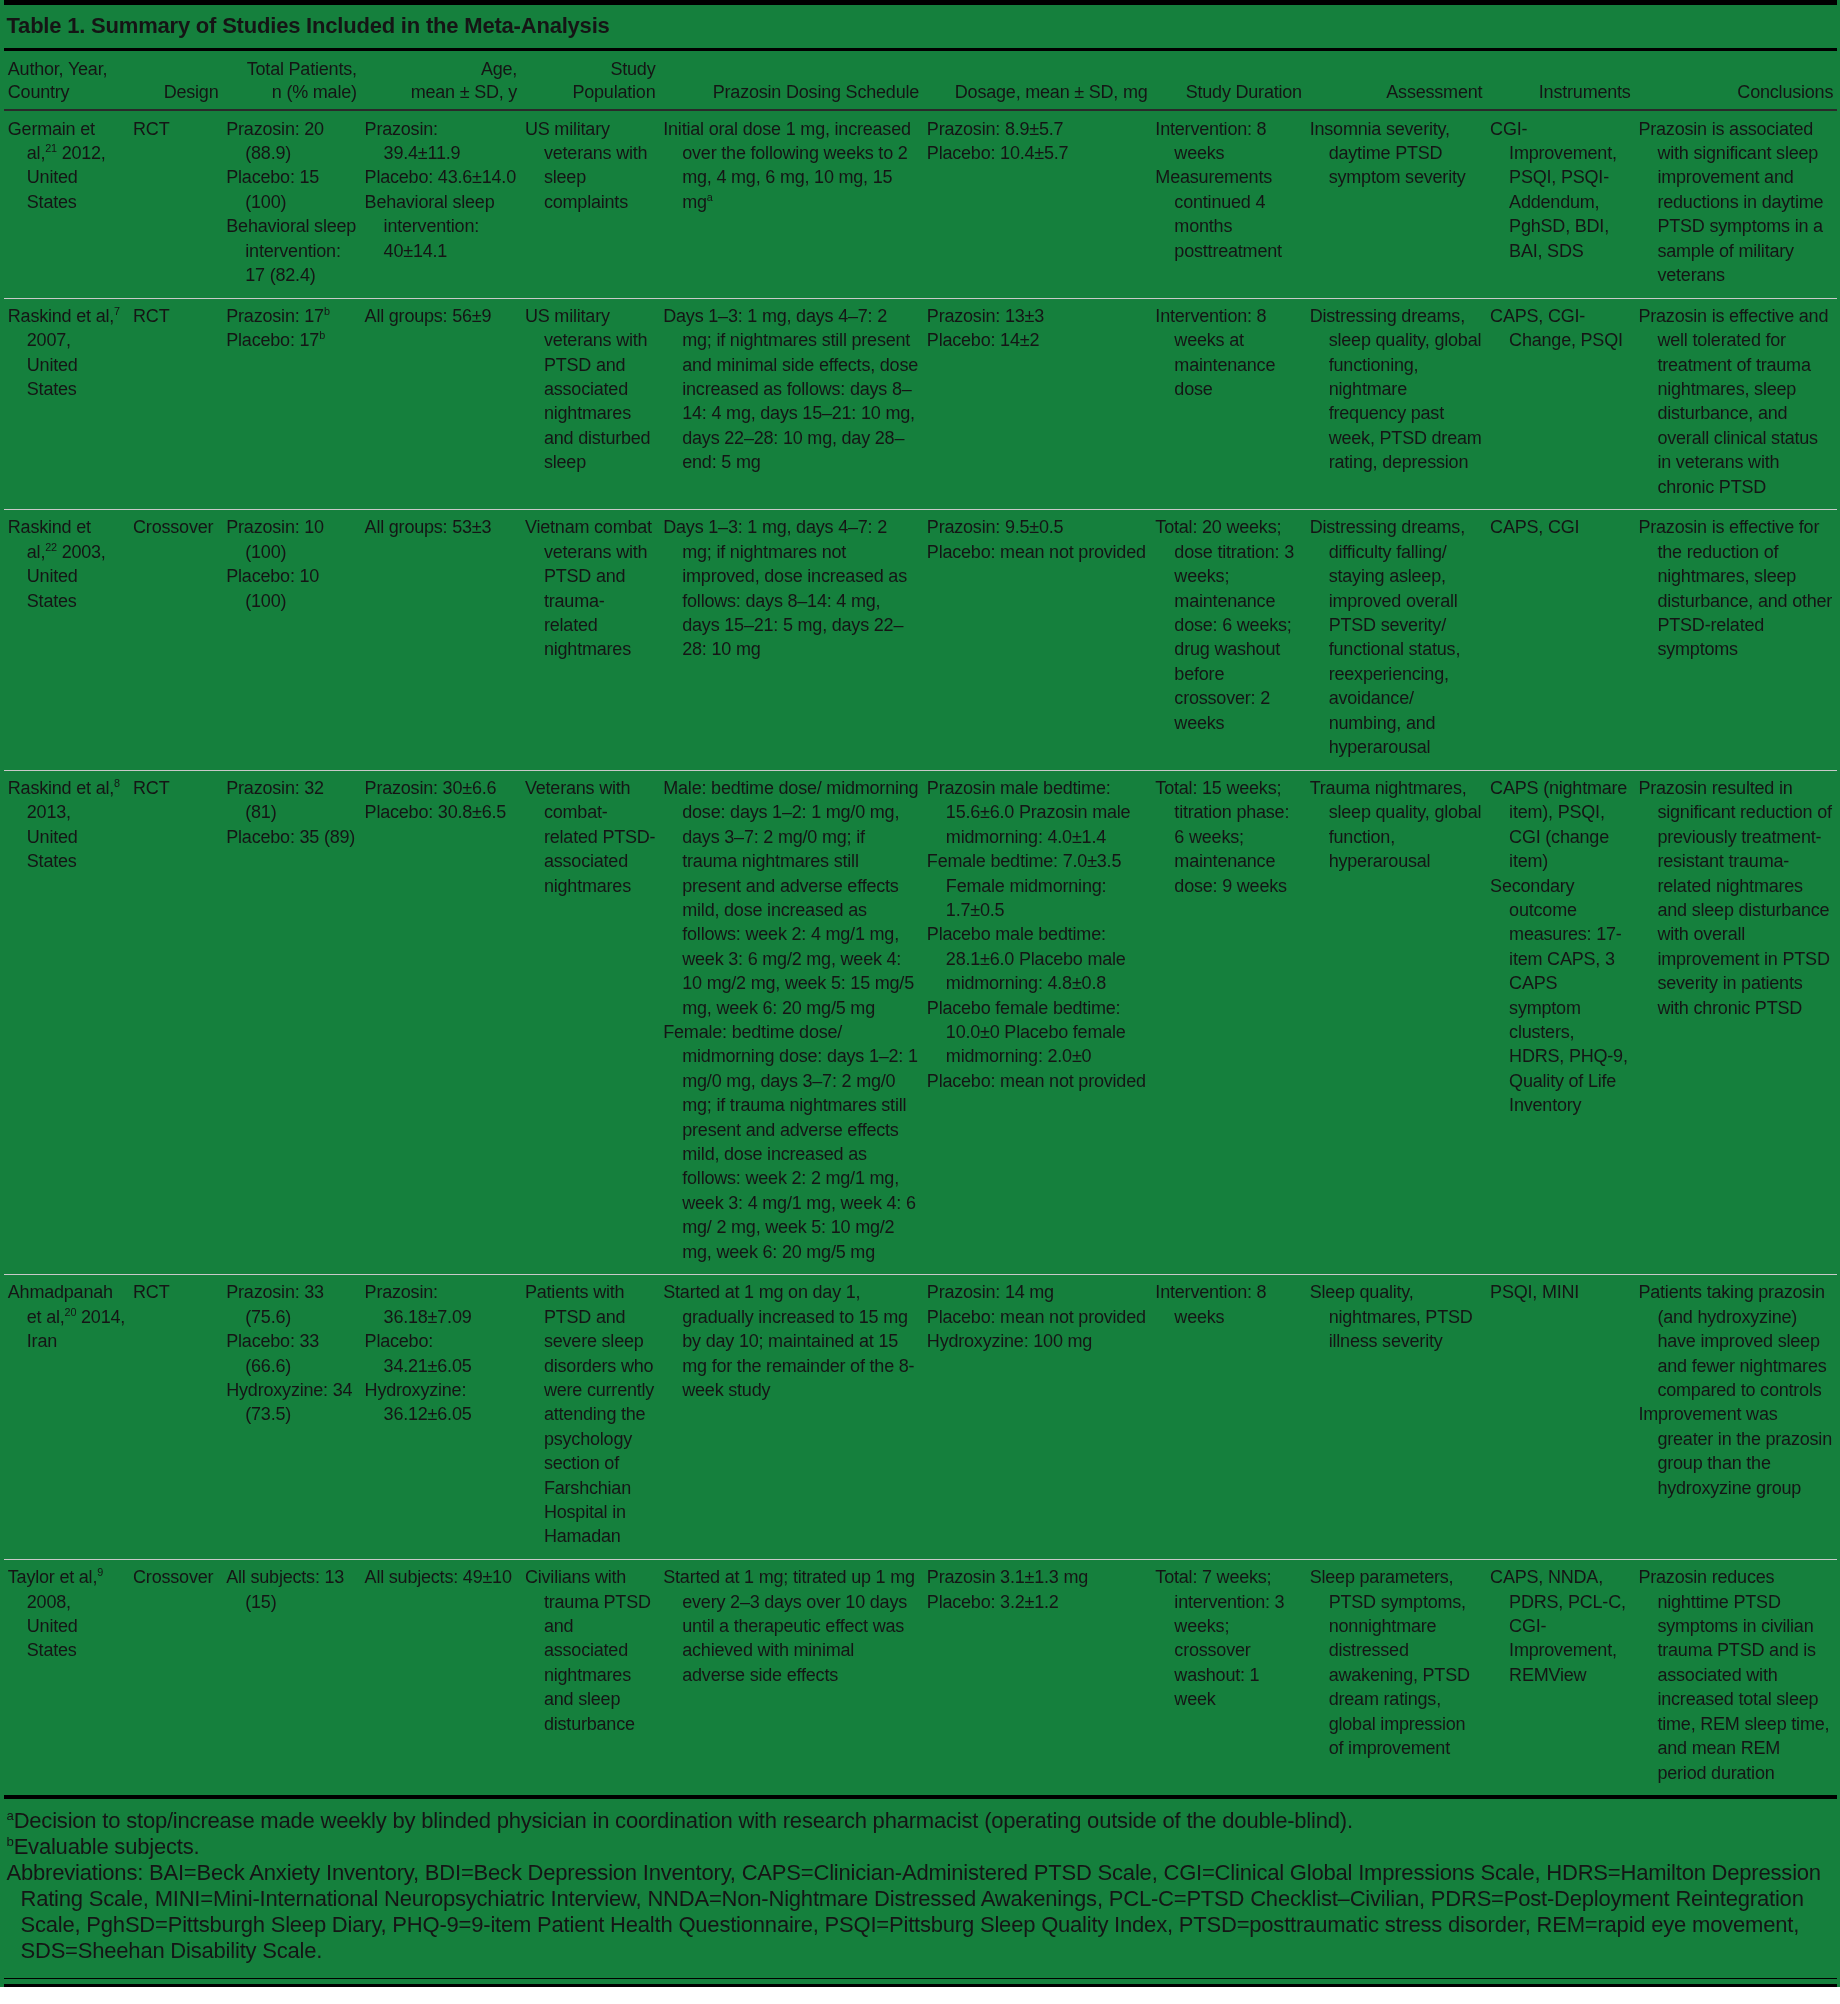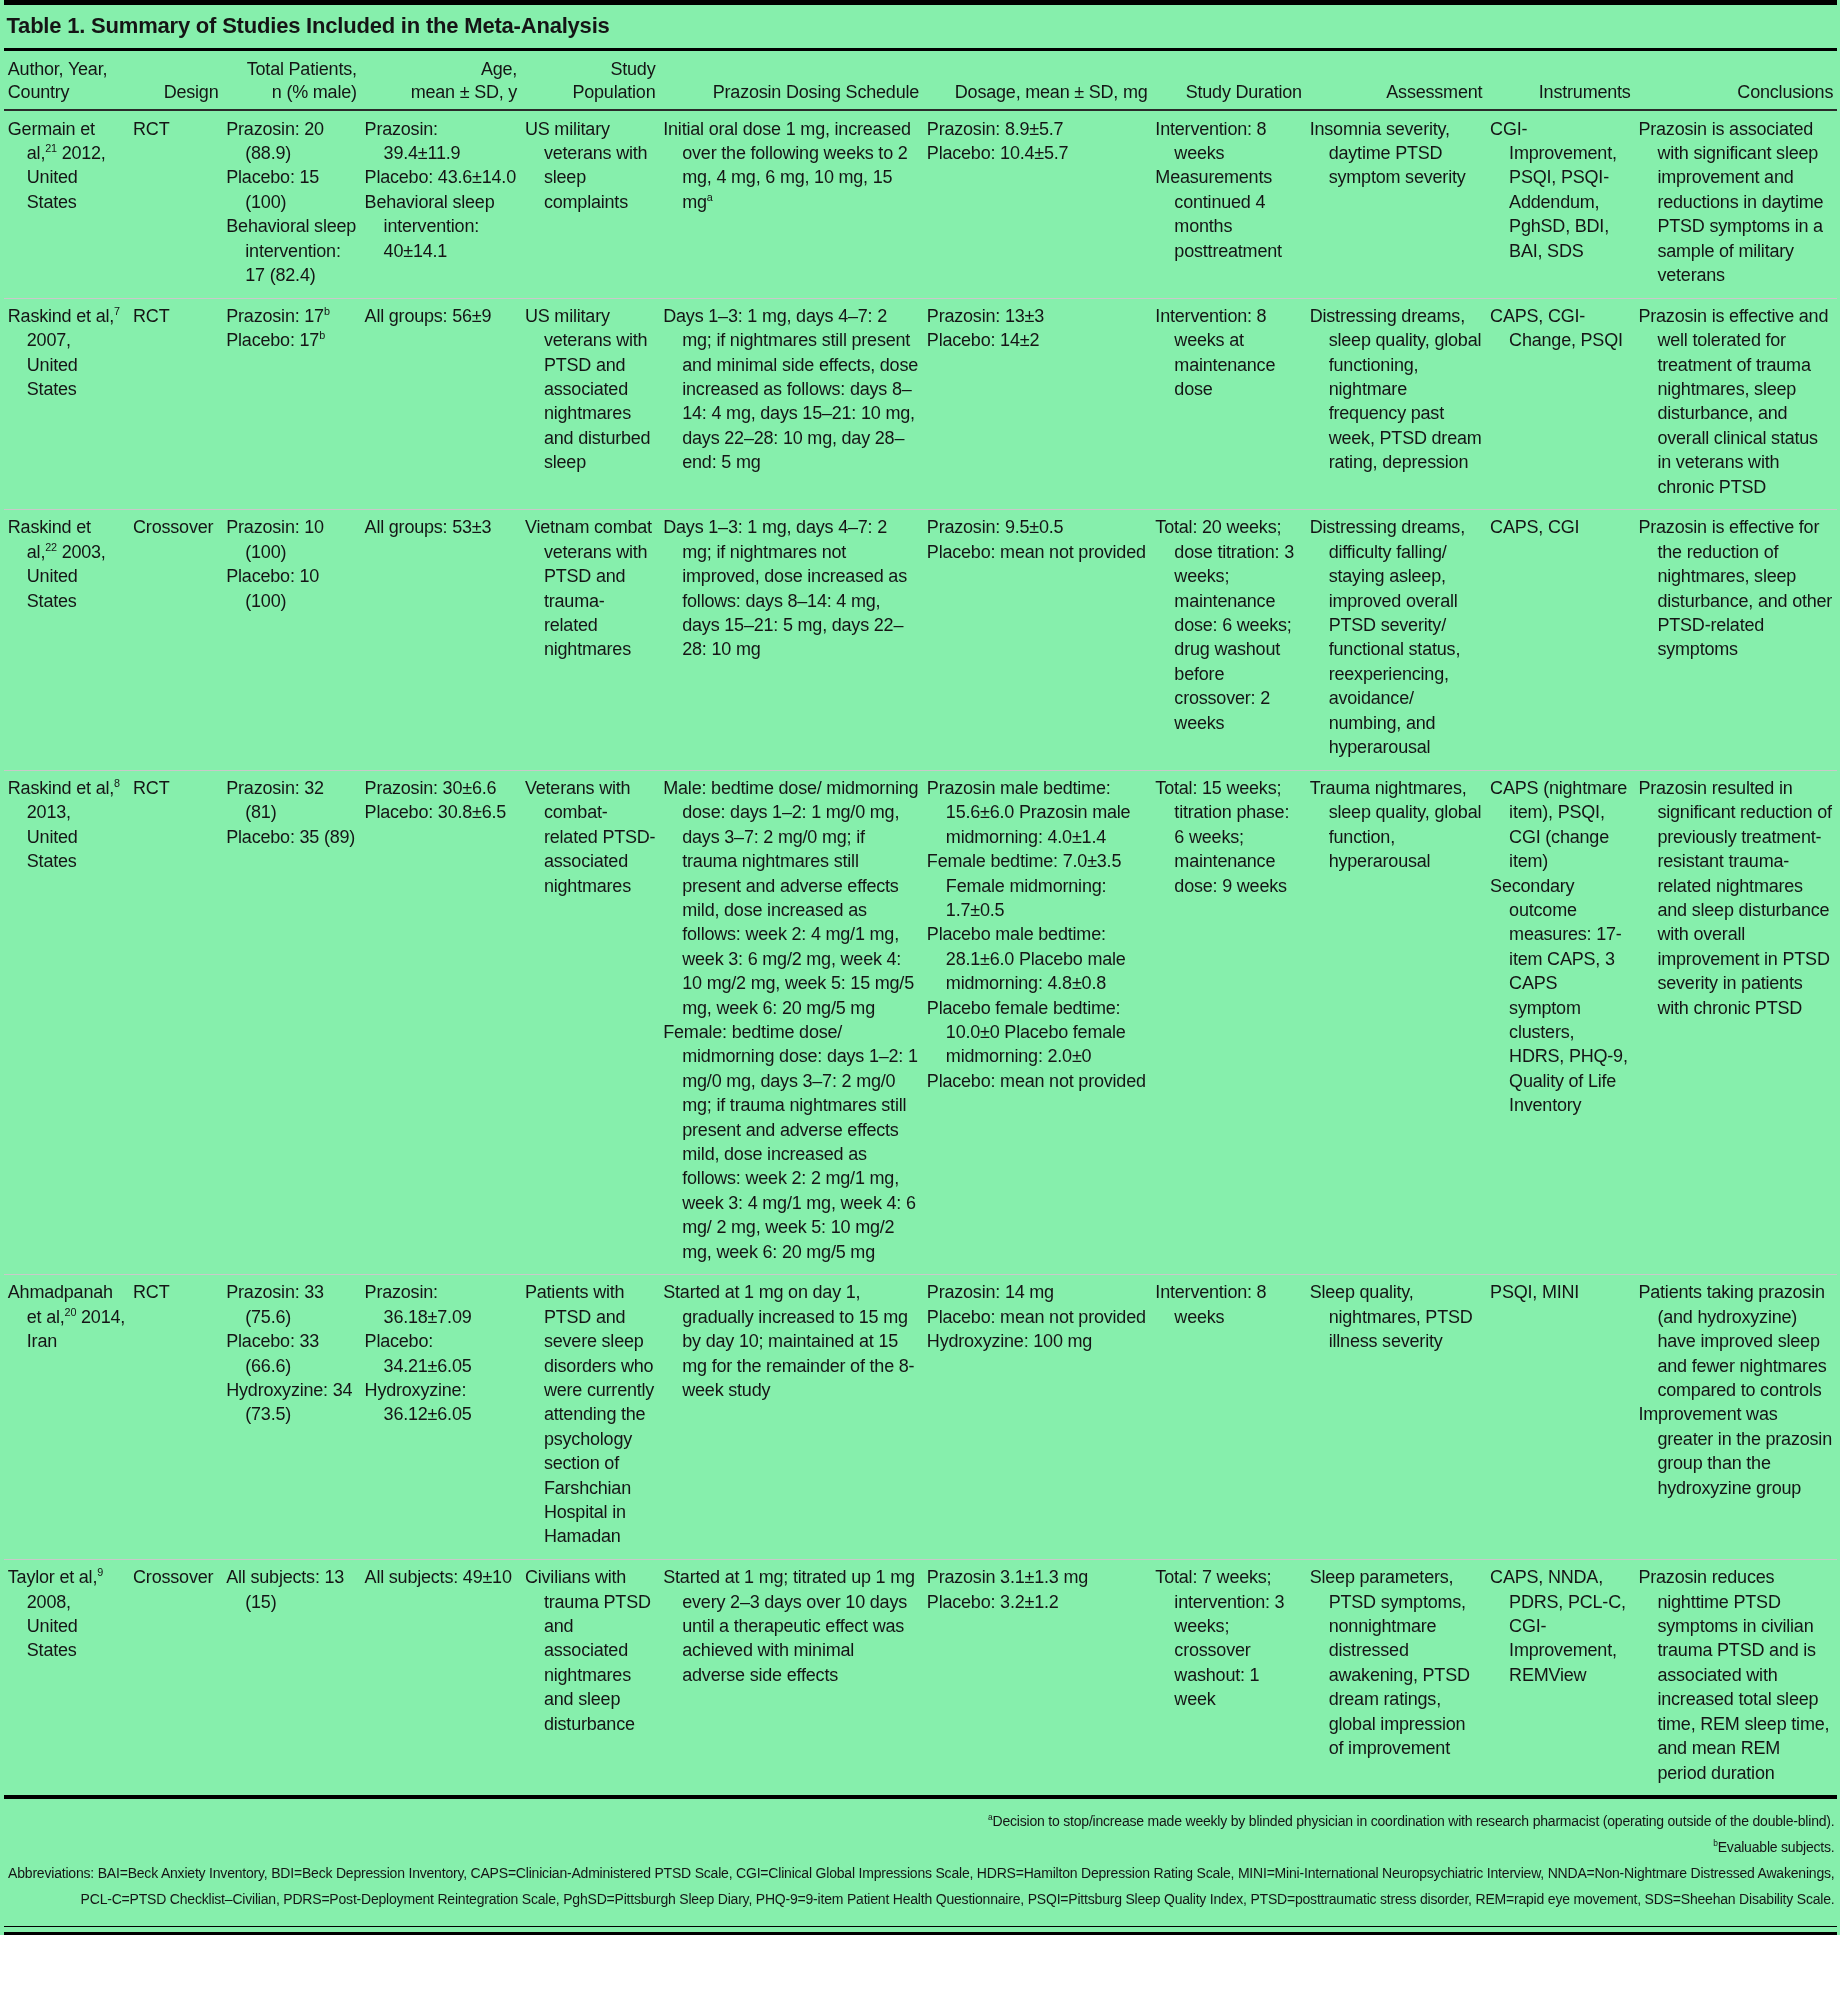--- a/index.html
+++ b/index.html
@@ -1,33 +1,33 @@
 <!DOCTYPE html>
 <html style="font-size:10.3px"><head>
 <meta charset="utf-8">
 <style>
   html,body{margin:0;padding:0;background:#ffffff;color:#151515;
     font-family:"Liberation Sans","DejaVu Sans",sans-serif;}
-  .page{width:1841px;box-sizing:border-box;padding:0 3.9px;background:#86efac;}
+  .page{width:1841px;box-sizing:border-box;padding:0 3.9px;background:#15803d;}
   .rule-top{border-top:5.8px solid #000;}
   .table-title{font-size:22px;font-weight:bold;padding:7.7px 2.6px 9px 2.6px;letter-spacing:-0.2px;}
   .rule-title{border-top:3.9px solid #000;}
   table{border-collapse:collapse;table-layout:fixed;width:100%;}
   th{vertical-align:bottom;font-weight:normal;font-size:18px;line-height:23px;
      padding:7.7px 3.9px 5.1px 3.9px;letter-spacing:-0.2px;}
   th.left{text-align:left}
   th.center{text-align:right}
   td{vertical-align:top;font-size:18px;line-height:24.4px;padding:5.1px 3.9px 10.3px 3.9px;
      letter-spacing:-0.2px;overflow:hidden;}
   thead tr{border-bottom:2.6px solid #2a2a2a;margin-left:13px;}
   tbody tr{border-bottom:1.3px solid #c9c9c9;}
   tbody tr:last-child{border-bottom:none;margin-left:27px;}
   .hang{padding-left:19px;text-indent:-19px;}
   sup{font-size:60%;line-height:0;vertical-align:super;}
-  .footnotes{border-top:4.5px solid #000;padding:9px 2.6px 7.7px 2.6px;font-size:14px;line-height:26px;letter-spacing:-0.2px;text-align:right;}
+  .footnotes{border-top:4.5px solid #000;padding:9px 2.6px 7.7px 2.6px;font-size:22px;line-height:26px;letter-spacing:-0.2px;}
   .fn{padding-left:14px;text-indent:-14px;}
   .rule-bottom{margin-top:6.4px;height:5.1px;border-top:1.3px solid #000;border-bottom:3.9px solid #000;}
 </style>
 </head>
 <body>
 
 <div class="page">
   <div class="rule-top"></div>
   <div class="table-title">Table 1. Summary of Studies Included in the Meta-Analysis</div>
   <div class="rule-title"></div>

